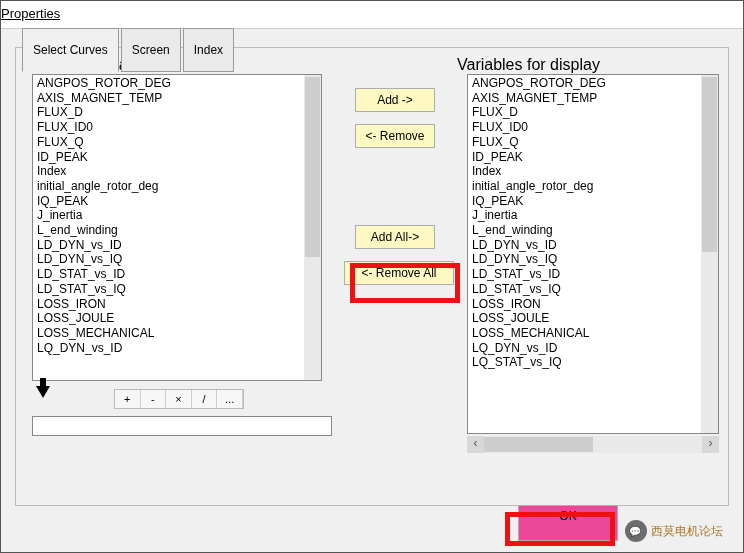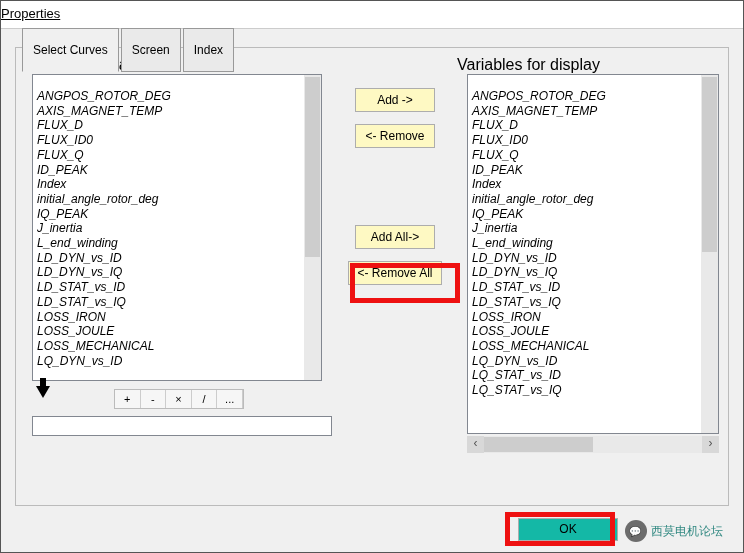--- a/index.html
+++ b/index.html
@@ -8,35 +8,35 @@
   .titlebar { background: #fff; height: 28px; border-bottom: 1px solid #ccc; padding: 5px 0; font-size: 13px; text-decoration: underline; }
   .outer-panel { position: absolute; top: 46px; left: 14px; right: 14px; bottom: 46px; border: 1px solid #bbb; background: #f0f0f0; }
   .tabstrip { position: absolute; left: 6px; top: -20px; display: flex; }
   .tab { border: 1px solid #999; border-bottom: 1px solid #f0f0f0; background: #f0f0f0; padding: 14px 10px; margin-right: 2px; position: relative; z-index: 2; }
   .tab.inactive { border-bottom: 1px solid #999; background: #eaeaea; z-index: 1; }
   .content { position: absolute; top: 8px; left: 8px; right: 8px; bottom: 8px; }
   .group-label { position: absolute; font-size: 16px; }
   .left-label { left: 8px; top: 0; }
   .right-label { left: 433px; top: 0; }
   .listbox { position: absolute; background: #fff; border: 1px solid #828790; overflow: hidden; display: flex; }
-  .listbox .items { flex: 1; overflow: hidden; padding: 14px 0 0 4px; line-height: 14.7px; white-space: nowrap; font-style: italic; }
+  .listbox .items { flex: 1; overflow: hidden; padding: 1px 0 0 4px; line-height: 14.7px; white-space: nowrap; }
   .listbox .scrollbar { width: 17px; background: #e9e9e9; position: relative; }
   .listbox .thumb { position: absolute; left: 1px; right: 1px; background: #cdcdcd; border-radius: 0; }
   .left-list { left: 8px; top: 18px; width: 290px; height: 307px; }
   .right-list { left: 443px; top: 18px; width: 252px; height: 360px; }
   .buttons { position: absolute; left: 320px; top: 32px; width: 102px; }
   .btn { display: block; width: 80px; height: 24px; margin: 0 auto 12px auto; background: #fef9c3; border: 1px solid #adadad; text-align: center; line-height: 22px; cursor: default; }
-  .btn.wide { width: 94px; }
+  .btn.wide { width: 110px; }
   .hl-red { position: absolute; border: 5px solid #e11; pointer-events: none; }
   .hl-addall { left: 326px; top: 207px; width: 110px; height: 40px; }
   .hl-ok { left: 504px; bottom: 6px; width: 110px; height: 34px; }
-  .ok-btn { position: absolute; right: 125px; bottom: 11px; width: 100px; height: 23px; background: #14b8a6; border: 1px solid #adadad; text-align: center; line-height: 21px; }
+  .ok-btn { position: absolute; right: 125px; bottom: 11px; width: 100px; height: 36px; background: #ec4899; border: 1px solid #adadad; text-align: center; line-height: 21px; }
   .author-badge { position: absolute; right: 20px; bottom: 10px; display: flex; align-items: center; gap: 4px; opacity: .85; }
   .author-badge .circ { width: 22px; height: 22px; border-radius: 50%; background: #555; color: #fff; display:flex;align-items:center;justify-content:center;font-size:10px; }
-  .author-badge span { font-size: 12px; color: #0f766e; }
+  .author-badge span { font-size: 12px; color: #a16207; }
   .arrow-down { position: absolute; left: 12px; top: 330px; width: 0; height: 0; border-left: 7px solid transparent; border-right: 7px solid transparent; border-top: 12px solid #000; }
   .arrow-down::before { content:''; position:absolute; left:-3px; top:-20px; width:6px; height:10px; background:#000; }
   .mini-toolbar { position: absolute; left: 90px; top: 333px; width: 130px; height: 20px; background: #f6f6f6; border: 1px solid #bbb; display:flex; }
   .mini-toolbar div { flex:1; text-align:center; border-right:1px solid #ccc; line-height:18px; font-size:11px; }
   .bottom-input { position: absolute; left: 8px; top: 360px; width: 300px; height: 20px; background:#fff; border:1px solid #828790; }
   .hscroll { position:absolute; left:443px; top:380px; width:252px; height:17px; background:#e9e9e9; display:flex; }
   .hscroll .ar { width:17px; background:#d8d8d8; text-align:center; line-height:15px; color:#555;}
   .hscroll .track { flex:1; position:relative; }
   .hscroll .th { position:absolute; left:0; top:1px; bottom:1px; width:50%; background:#cdcdcd; }
 </style>
@@ -98,21 +98,20 @@
           <div>J_inertia</div>
           <div>L_end_winding</div>
           <div>LD_DYN_vs_ID</div>
           <div>LD_DYN_vs_IQ</div>
           <div>LD_STAT_vs_ID</div>
           <div>LD_STAT_vs_IQ</div>
           <div>LOSS_IRON</div>
           <div>LOSS_JOULE</div>
           <div>LOSS_MECHANICAL</div>
           <div>LQ_DYN_vs_ID</div>
-          <div>LQ_STAT_vs_ID</div>
           <div>LQ_STAT_vs_IQ</div>
         </div>
         <div class="scrollbar">
           <div class="thumb" style="top:2px;height:175px"></div>
         </div>
       </div>
 
       <div class="hscroll">
         <div class="ar">‹</div>
         <div class="track">

